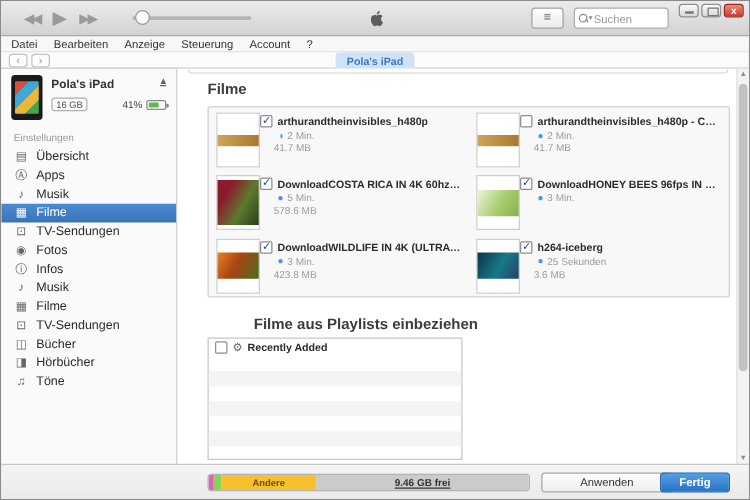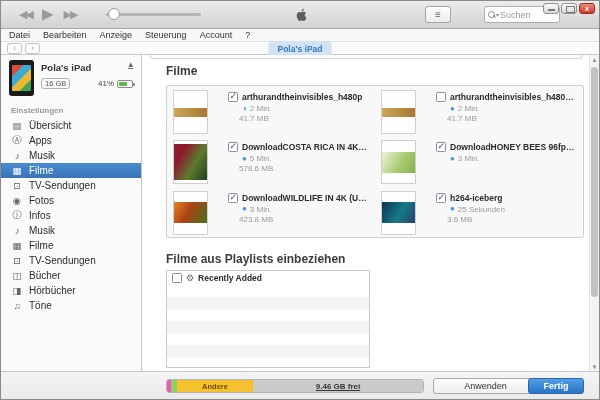--- a/index.html
+++ b/index.html
@@ -8,21 +8,21 @@
 
   
   .titlebar { position:relative; height:28px; background:linear-gradient(#ececec,#d2d2d2); border-bottom:1px solid #a8a8a8; }
   .playback { position:absolute; left:18px; top:4px; display:flex; align-items:center; gap:10px; color:#9a9a9a; }
   .pb-btn { font-size:11px; letter-spacing:-2px; cursor:default; }
   .pb-play { font-size:15px; letter-spacing:0; }
   .volume { position:absolute; left:105px; top:12px; width:95px; height:3px; background:#b5b5b5; border-radius:2px; }
   .vol-knob { position:absolute; left:2px; top:-5px; width:12px; height:12px; background:#fdfdfd; border:1px solid #9a9a9a; border-radius:50%; }
   .apple { position:absolute; left:293px; top:6px; }
   .view-btn { position:absolute; left:424px; top:5px; width:26px; height:17px; background:linear-gradient(#fdfdfd,#ececec); border:1px solid #a5a5a5; border-radius:3px; color:#666; font-size:10px; text-align:center; line-height:15px; }
-  .search { position:absolute; left:483px; top:5px; width:76px; height:17px; background:#fff; border:1px solid #adadad; border-radius:3px; display:flex; align-items:center; padding:0 3px; gap:1px; }
+  .search { position:absolute; left:458px; top:5px; width:76px; height:17px; background:#fff; border:1px solid #adadad; border-radius:3px; display:flex; align-items:center; padding:0 3px; gap:1px; }
   .mag { position:relative; width:7px; height:7px; flex:0 0 auto; }
   .mag::before { content:""; position:absolute; left:0; top:0; width:5px; height:5px; border:1px solid #8a8a8a; border-radius:50%; }
   .mag::after { content:""; position:absolute; left:5px; top:5px; width:3px; height:1px; background:#8a8a8a; transform:rotate(45deg); }
   .search .caret { font-size:6px; color:#8a8a8a; }
   .search input { border:none; outline:none; width:50px; font-size:9px; color:#555; background:transparent; }
   .search input::placeholder { color:#9a9a9a; }
   .win-controls { position:absolute; right:4px; top:2px; display:flex; gap:2px; }
   .wc { width:16px; height:11px; border:1px solid #8f8f8f; border-radius:3px; background:linear-gradient(#fbfbfb,#d8d8d8); position:relative; }
   .wc-min::after { content:""; position:absolute; left:4px; bottom:2px; width:7px; height:2px; background:#777; }
   .wc-max::after { content:""; position:absolute; left:4px; top:2px; width:7px; height:5px; border:1px solid #777; }
@@ -45,49 +45,49 @@
   .ipad-thumb { position:absolute; left:8px; top:5px; width:25px; height:36px; background:#1a1a1a; border-radius:3px; }
   .ipad-screen { position:absolute; left:3px; top:5px; right:3px; bottom:5px; border-radius:1px;
     background:linear-gradient(135deg,#d94f3c 0 25%,#3fa9d6 0 50%,#e8b836 0 75%,#49a44f 0); }
   .dev-name { position:absolute; left:40px; top:7px; font-size:9.5px; font-weight:bold; color:#333; }
   .eject { position:absolute; right:8px; top:5px; color:#666; font-size:9px; border-bottom:1.5px solid #666; line-height:8px; }
   .dev-cap { position:absolute; left:40px; top:23px; font-size:7.5px; color:#555; border:1px solid #b0b0b0; border-radius:3px; padding:0 3px; }
   .battery-wrap { position:absolute; right:8px; top:24px; display:flex; align-items:center; gap:3px; font-size:8px; color:#444; }
   .battery { position:relative; width:16px; height:8px; border:1px solid #8a8a8a; border-radius:2px; }
   .battery::after { content:""; position:absolute; right:-3px; top:2px; width:2px; height:3px; background:#8a8a8a; border-radius:0 1px 1px 0; }
   .bat-fill { position:absolute; left:1px; top:1px; bottom:1px; width:55%; background:#5cb94a; border-radius:1px; }
-  .side-section-label { font-size:8px; color:#999; padding:7px 0 3px 10px;font-weight:bold; }
+  .side-section-label { font-size:8px; color:#999; padding:7px 0 3px 10px; }
   .side-item { display:flex; align-items:center; height:15px; padding-left:10px; gap:6px; cursor:default; }
   .side-glyph { width:12px; text-align:center; font-size:9.5px; color:#666; }
   .side-label { font-size:10px; color:#2b2b2b; }
   .side-item.checked { background:linear-gradient(#4b8bd2,#3a72b5); }
   .side-item.checked .side-label, .side-item.checked .side-glyph { color:#fff; }
 
   
   .content { position:relative; flex:1; background:#fff; }
   .partial-edge { position:absolute; left:8px; right:16px; top:0; height:4px; border:1px solid #d4d4d4; border-top:none; border-radius:0 0 4px 4px; background:#fcfcfc; }
   .section-title { position:absolute; left:24px; font-size:12px; font-weight:600; color:#3c3c3c; }
   .movies-title { top:9px; }
   .movies-panel { position:absolute; left:24px; top:30px; width:418px; height:153px; background:#f8f8f8; border:1px solid #cfcfcf; border-radius:2px; display:grid; grid-template-columns:1fr 1fr; grid-template-rows:1fr 1fr 1fr; }
-  .cell { display:flex; gap:20px; padding:4px 6px; overflow:hidden; }
+  .cell { display:flex; gap:0; padding:4px 6px; overflow:hidden; }
   .thumb { width:35px; height:44px; background:#fff; border:1px solid #cfcfcf; display:flex; align-items:center; flex:0 0 auto; }
   .ti { width:100%; }
   .ti-strip { height:9px; }
   .ti-wide { height:21px; }
   .ti-tall { height:36px; }
   .minfo { padding-top:2px; min-width:0; }
   .trow { display:flex; align-items:center; gap:4px; }
   .cb { width:10px; height:10px; background:#fff; border:1px solid #8e8e8e; border-radius:1.5px; flex:0 0 auto; position:relative; }
   .cb.checked::after { content:"✓"; position:absolute; left:0.5px; top:-2px; font-size:9px; font-weight:bold; color:#1f4e9c; }
   .mtitle { font-size:8.5px; font-weight:bold; color:#2b2b2b; white-space:nowrap; overflow:hidden; text-overflow:ellipsis; }
   .drow { display:flex; align-items:center; gap:3px; margin:2px 0 1px 14px; }
   .status-glyph { font-size:8px; color:#3b99fc; line-height:8px; }
   .dur, .msize { font-size:8px; color:#9a9a9a; }
   .msize { margin-left:11px; }
-  .playlists-title { top:197px; }
+  .playlists-title { top:197px;margin-left:37px; }
   .playlist-panel { position:absolute; left:24px; top:215px; width:204px; height:98px; background:#fff; border:1px solid #c8c8c8; }
   .pl-row { display:flex; align-items:center; height:14px; gap:4px; padding-left:5px; }
   .pl-gear { font-size:9px; color:#666; line-height:10px; }
   .pl-label { font-size:8.5px; font-weight:bold; color:#2b2b2b; }
   .pl-empty { height:12px; }
   .pl-empty:nth-child(odd) { background:#f4f4f4; }
 
   
   .scrollbar { position:absolute; right:0; top:0; bottom:0; width:10px; background:#f3f3f3; border-left:1px solid #e2e2e2; }
   .sb-arrow { position:absolute; left:0; width:100%; text-align:center; font-size:6px; color:#8a8a8a; }

